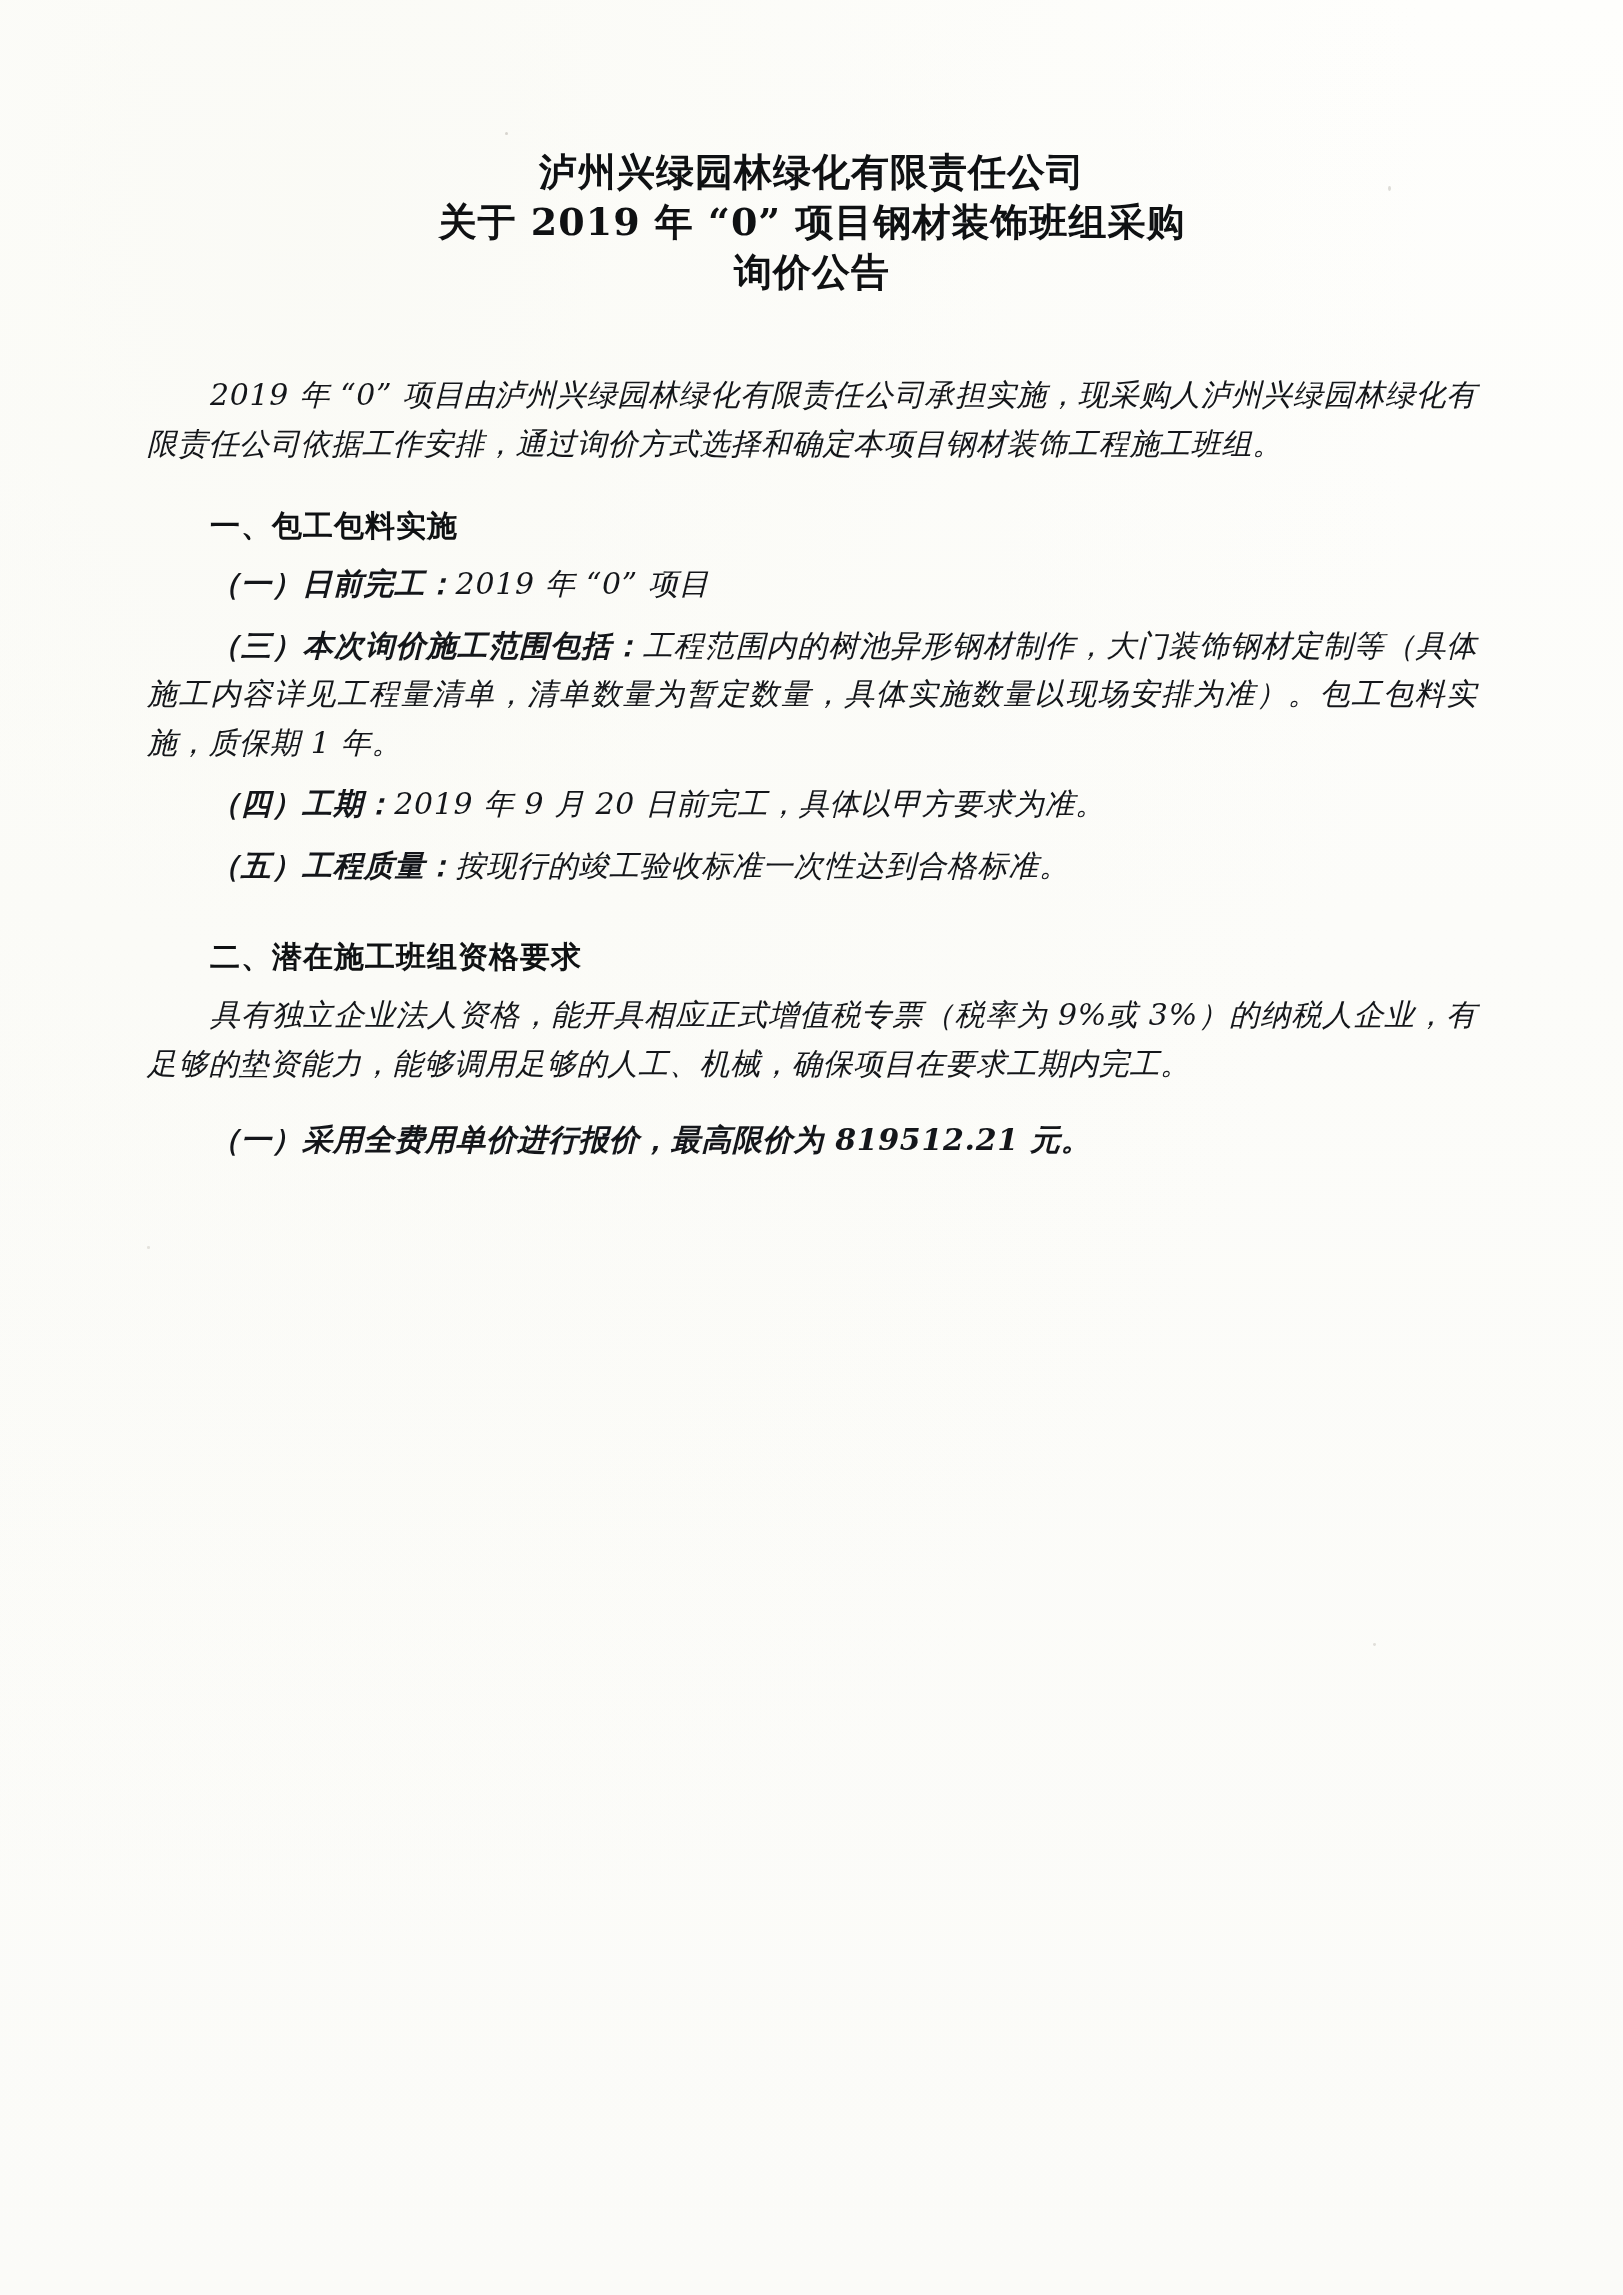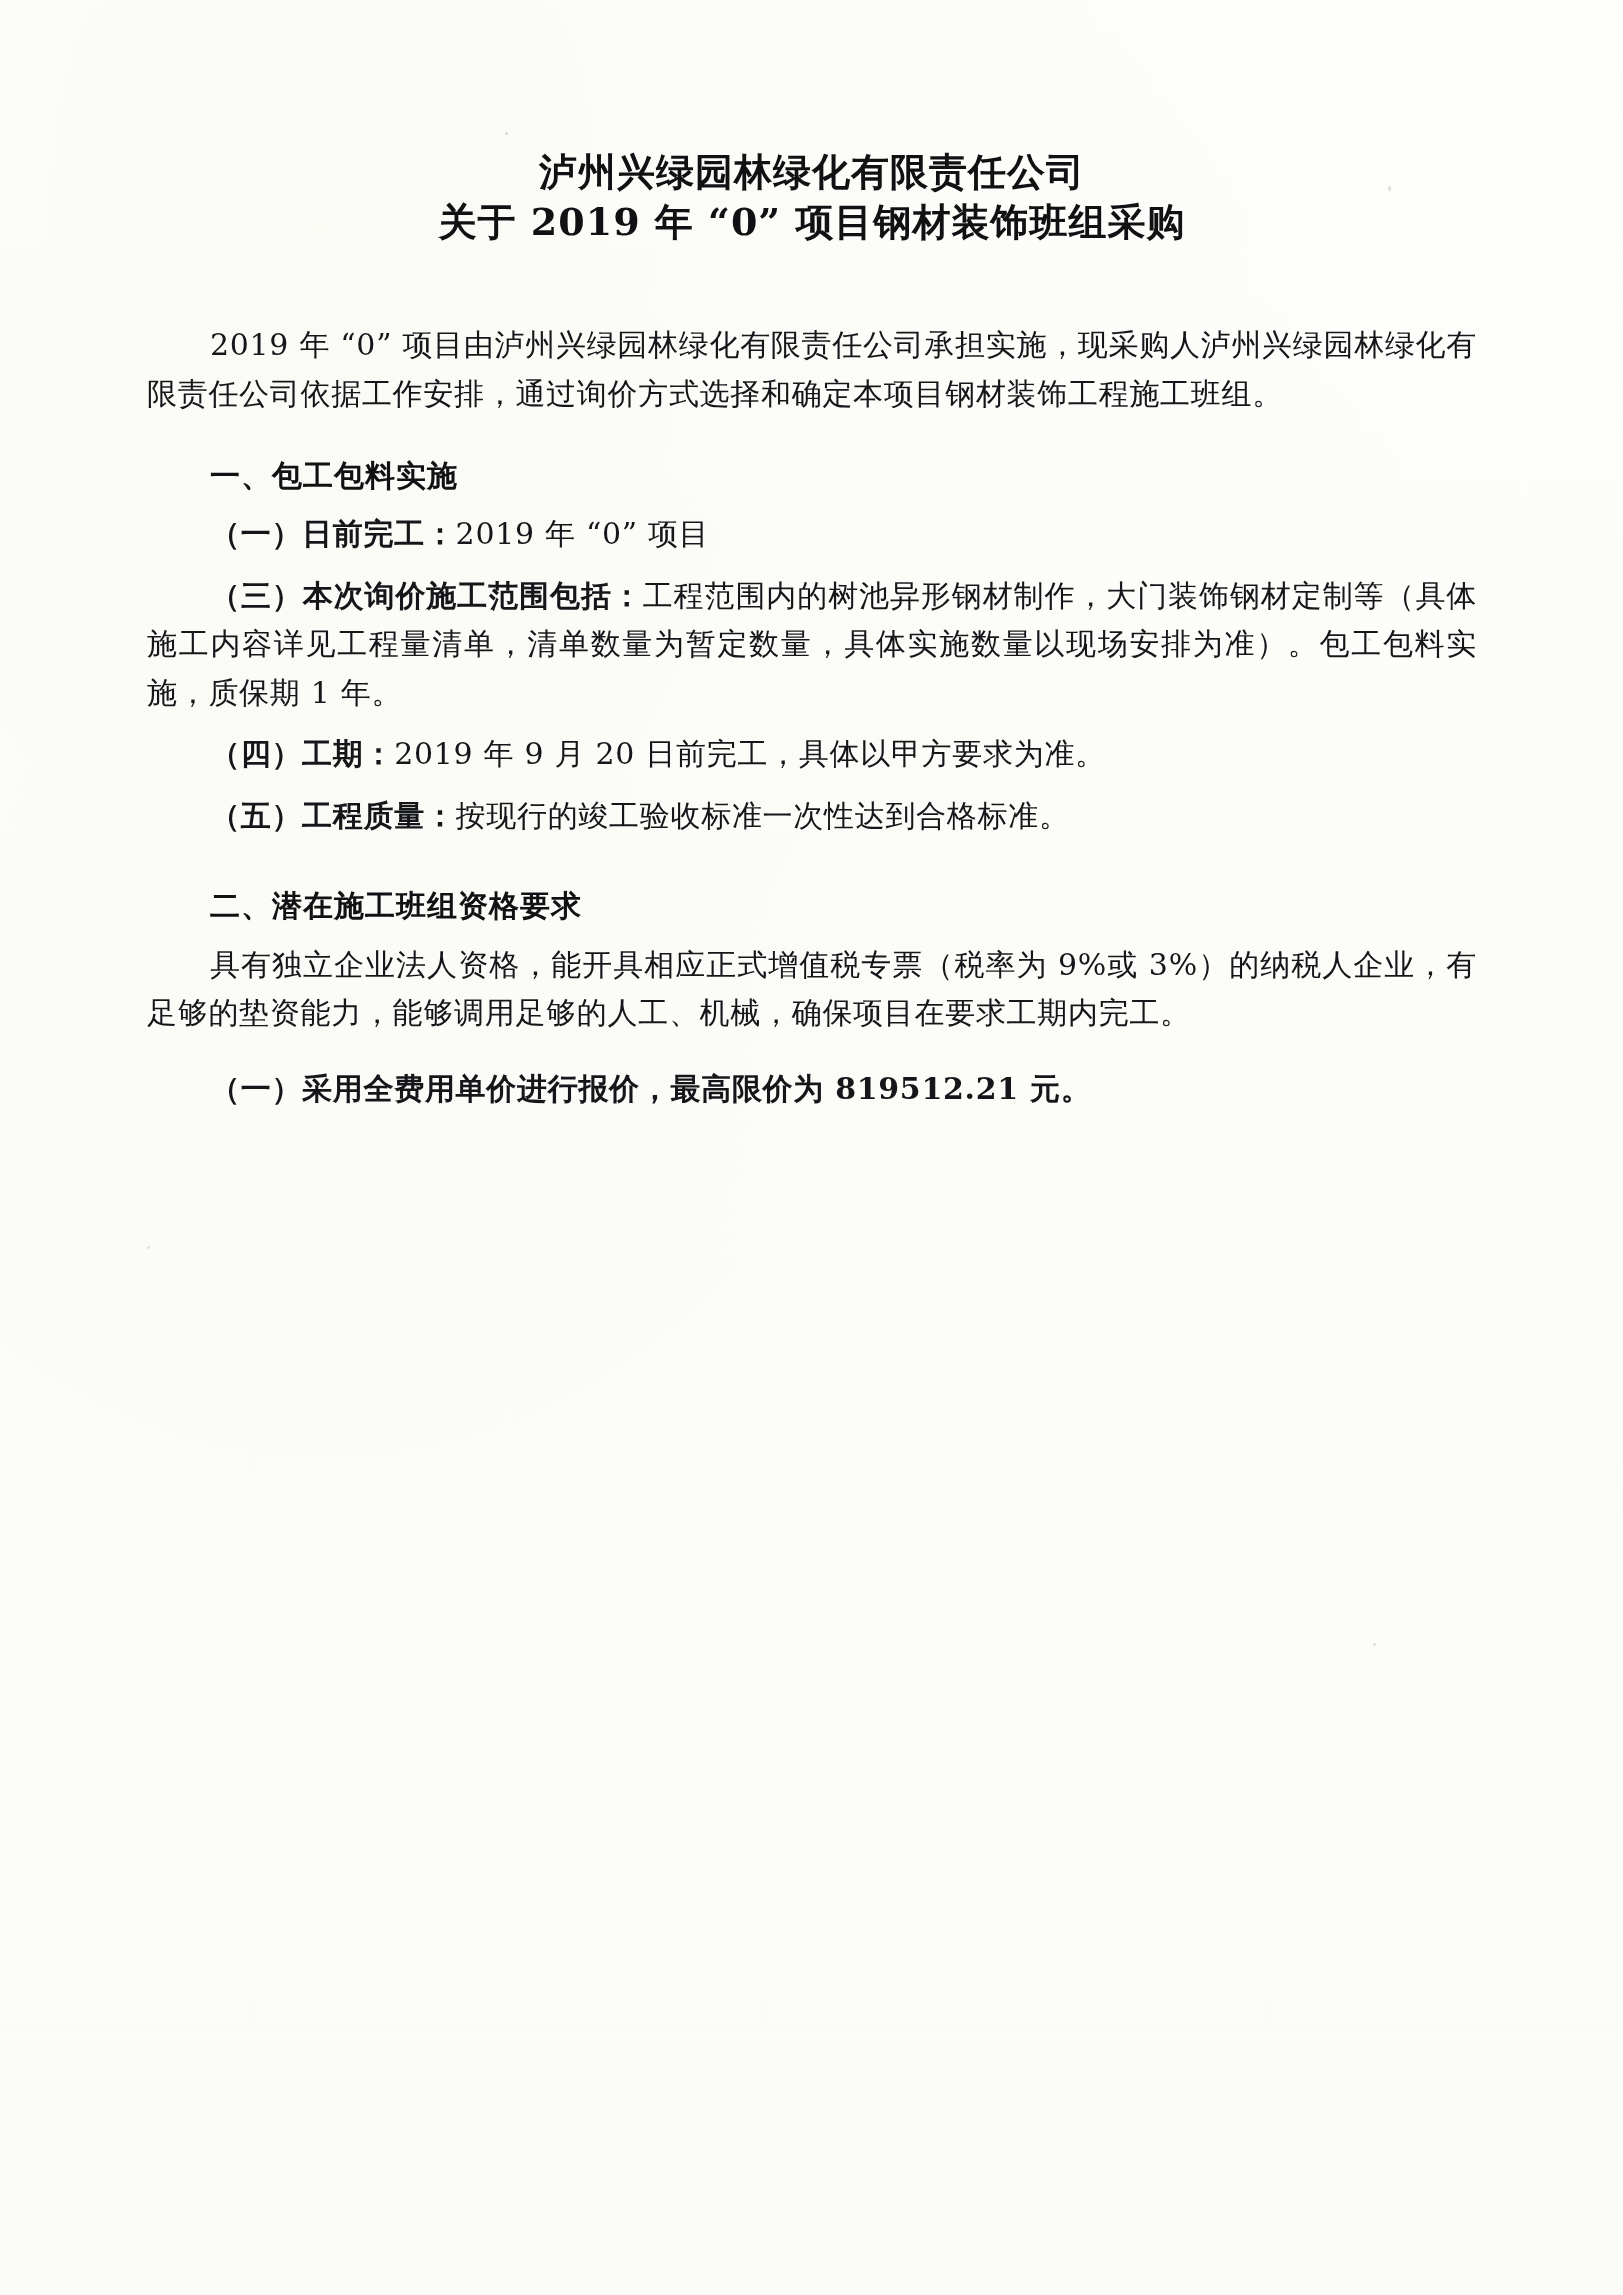--- a/index.html
+++ b/index.html
@@ -53,20 +53,21 @@
     height: 74px;
   }
   p.body {
     font-size: 30px;
     line-height: 1.62;
     letter-spacing: 0.7px;
     margin: 0 0 12.8px 0;
     text-align: justify;
     text-justify: inter-ideograph;
     color: #14161a;
+    font-style: italic;
   }
   p.indent {
     text-indent: 63px;
   }
   .heading {
     font-size: 30px;
     font-weight: bold;
     line-height: 1.62;
     letter-spacing: 1px;
     text-indent: 63px;
@@ -103,20 +104,21 @@
   <span class="speck mark-2"></span>
   <span class="speck mark-3"></span>
   <span class="speck mark-4"></span>
   <span class="speck mark-5"></span>
 
   <div class="content">
 
     <div class="doc-title">
       <span class="tline">泸州兴绿园林绿化有限责任公司</span>
       <span class="tline">关于 2019 年 “0” 项目钢材装饰班组采购</span>
+      <span class="tline">询价公告</span>
     </div>
 
     <div class="title-gap"></div>
 
     <p class="body indent">2019 年 “0” 项目由泸州兴绿园林绿化有限责任公司承担实施，现采购人泸州兴绿园林绿化有限责任公司依据工作安排，通过询价方式选择和确定本项目钢材装饰工程施工班组。</p>
 
     <div class="spacer-sm"></div>
 
     <div class="heading">一、包工包料实施</div>
 

